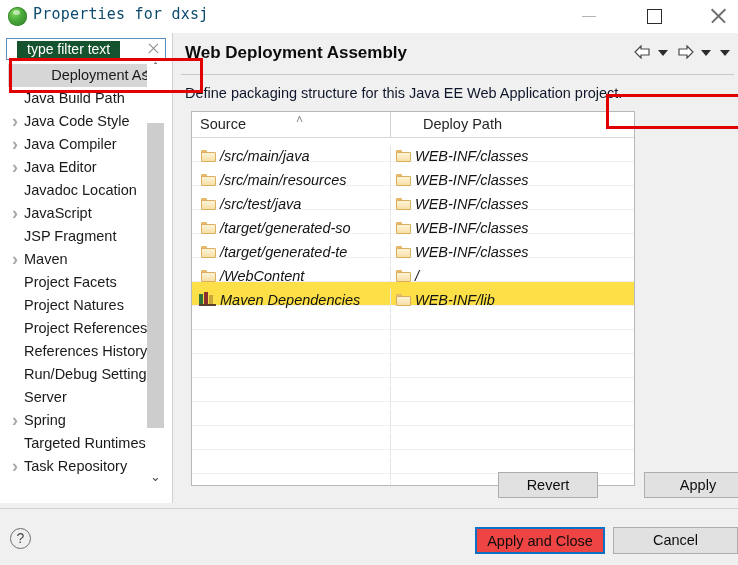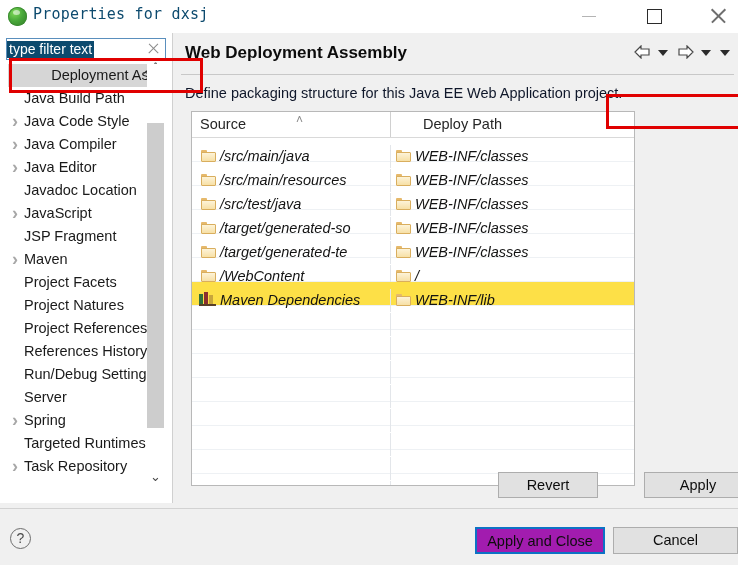--- a/index.html
+++ b/index.html
@@ -65,24 +65,24 @@
   #left-panel {
     position: absolute; left: 0; top: 33px; width: 172px; height: 470px;
     background: #ffffff;
     border-right: 1px solid #d0d0d0;
   }
   #filter-wrap {
     position: absolute; left: 6px; top: 5px; width: 160px; height: 22px;
     border: 1px solid #5a8fbd; background: #ffffff; box-sizing: border-box;
   }
   #filter-text {
-    position: absolute; left: 0; top: 2px;
+    position: absolute; left: 10px; top: 2px;
     height: 17px; line-height: 17px;
-    background: #0c4a6e; color: #ffffff;
-    font-size: 14px; padding: 0 2px;
+    background: #14532d; color: #ffffff;
+    font-size: 14px; padding: 0 10px;
     white-space: nowrap;
   }
   #filter-clear {
     position: absolute; right: 4px; top: 2px;
     width: 15px; height: 16px; cursor: default;
   }
   #filter-clear::before, #filter-clear::after {
     content: ""; position: absolute; left: 1px; top: 7px;
     width: 13px; height: 1.4px; background: #8a8a8a;
   }
@@ -274,21 +274,21 @@
   #help-icon {
     position: absolute; left: 10px; top: 528px;
     width: 21px; height: 21px; border-radius: 50%;
     border: 1.5px solid #6d6d6d; box-sizing: border-box;
     color: #4a4a4a; font-size: 14px; text-align: center; line-height: 19px;
     cursor: default;
   }
   #btn-apply-close {
     position: absolute; left: 475px; top: 527px; width: 130px; height: 27px;
     font-size: 14.5px; text-align: center; line-height: 25px;
-    background: #a21caf; border: 2px solid #0d72c5;
+    background: #ef4444; border: 2px solid #0d72c5;
     box-sizing: border-box; color: #0d0d0d; cursor: default;
   }
   #btn-cancel {
     position: absolute; left: 613px; top: 527px; width: 125px; height: 27px;
     font-size: 14.5px; text-align: center; line-height: 25px;
     background: #e1e1e1; border: 1px solid #adadad;
     box-sizing: border-box; color: #0d0d0d; cursor: default;
   }
 
   

